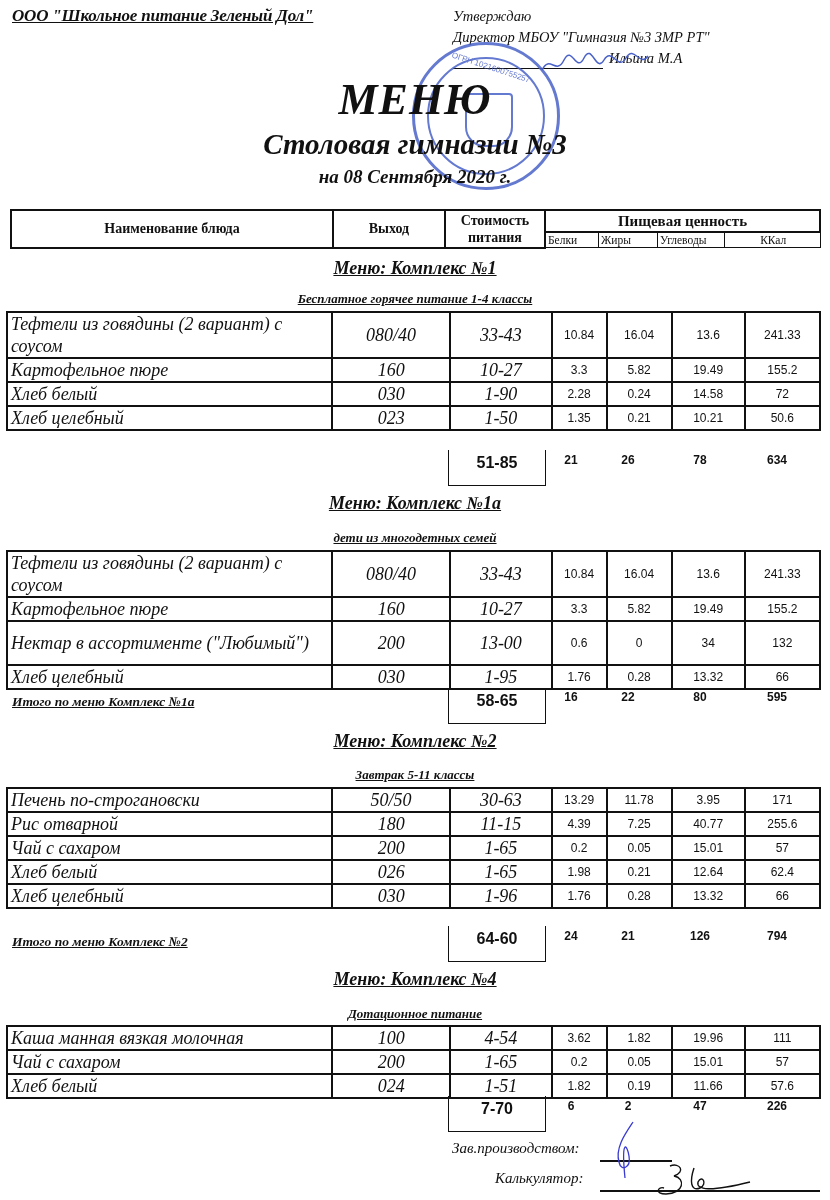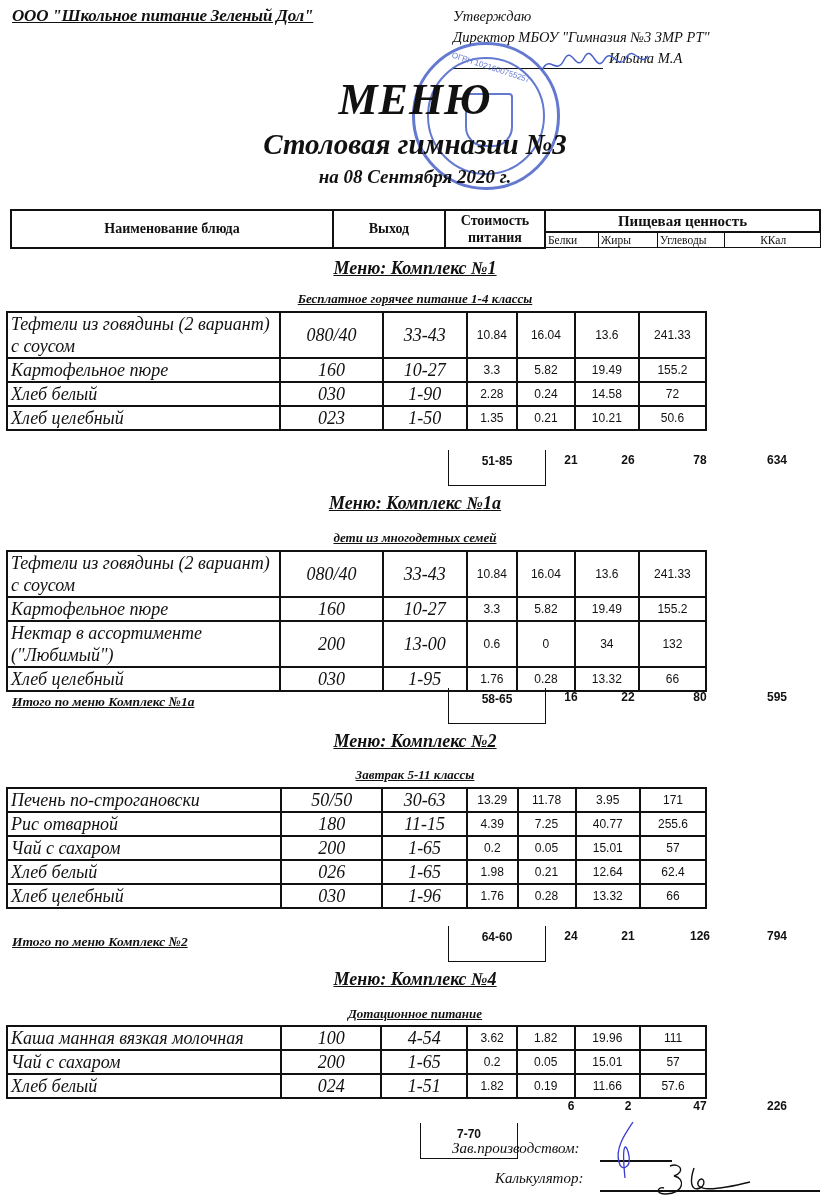--- a/index.html
+++ b/index.html
@@ -15,28 +15,28 @@
   .title { left:0; width:830px; text-align:center; font-weight:bold; font-style:italic; }
   .t1 { top:74px; font-size:44px; letter-spacing:1px; }
   .t2 { top:128px; font-size:29px; }
   .t3 { top:166px; font-size:19px; }
   table { border-collapse:collapse; }
   .hdr { left:10px; top:209px; width:811px; }
   .hdr td { border:2px solid #111; font-family:"Liberation Serif", serif; font-weight:bold; text-align:center; padding:0; }
   .hdr .sub { font-weight:normal; font-size:11.5px; text-align:left; padding-left:2px; height:14px; border-width:1.5px; }
   .sec-title { left:0; width:830px; text-align:center; font-weight:bold; font-style:italic; text-decoration:underline; font-size:18px; }
   .sec-sub { left:0; width:830px; text-align:center; font-weight:bold; font-style:italic; text-decoration:underline; font-size:13px; }
-  .menu { left:6px; width:701px; }
+  .menu { left:6px; width:815px; }
   .menu td { border:2px solid #111; padding:0 3px; font-size:18px; font-style:italic; }
   .menu td.name { width:312px; text-align:left; line-height:22px; }
   .menu td.out { width:108px; text-align:center; }
   .menu td.cost { width:92px; text-align:center; }
   .menu td.num { font-family:"Liberation Sans", sans-serif; font-style:normal; font-size:12px; text-align:center; }
   .menu td.c1 { width:46px; } .menu td.c2 { width:56px; } .menu td.c3 { width:64px; } .menu td.c4 { width:66px; }
-  .totbox { width:98px; border:1.5px solid #111; border-top:0; box-sizing:border-box; text-align:center; font-family:"Liberation Sans", sans-serif; font-weight:bold; font-size:12px; padding-top:4px; }
+  .totbox { width:98px; border:1.5px solid #111; border-top:0; box-sizing:border-box; text-align:center; font-family:"Liberation Sans", sans-serif; font-weight:bold; font-size:16px; padding-top:4px; }
   .totnum { font-family:"Liberation Sans", sans-serif; font-weight:bold; font-size:12px; text-align:center; }
   .itogo { left:12px; font-weight:bold; font-style:italic; text-decoration:underline; font-size:13.5px;text-align:right; }
   .footer-label { font-style:italic; font-size:15px; }
   .line { border-bottom:2px solid #111; }
 </style>
 </head>
 <body>
 
 <div class="abs org">ООО "Школьное питание Зеленый Дол"</div>
 
@@ -256,21 +256,21 @@
     <td class="name">Хлеб белый</td>
     <td class="out">024</td>
     <td class="cost">1-51</td>
     <td class="num">1.82</td>
     <td class="num">0.19</td>
     <td class="num">11.66</td>
     <td class="num">57.6</td>
   </tr>
 </tbody>
   </table>
-<div class="abs totbox" style="left:420px;top:1096px;height:36px;margin-top:27px;">7-70</div>
+<div class="abs totbox" style="left:448px;top:1096px;height:36px;">7-70</div>
 <div class="abs totnum" style="left:548px;top:1099px;width:46px;">6</div>
 <div class="abs totnum" style="left:600px;top:1099px;width:56px;">2</div>
 <div class="abs totnum" style="left:668px;top:1099px;width:64px;">47</div>
 <div class="abs totnum" style="left:742px;top:1099px;width:70px;">226</div>
 
 <div class="abs footer-label" style="left:452px;top:1140px;">Зав.производством:</div>
 <div class="abs line" style="left:600px;top:1160px;width:72px;"></div>
 <svg class="abs" style="left:605px;top:1118px;" width="40" height="62">
   <path d="M28 4 C20 16, 10 30, 14 44 C16 54, 26 50, 24 38 C22 26, 16 20, 20 60" stroke="#3a3ad0" stroke-width="1.3" fill="none"></path>
 </svg>

